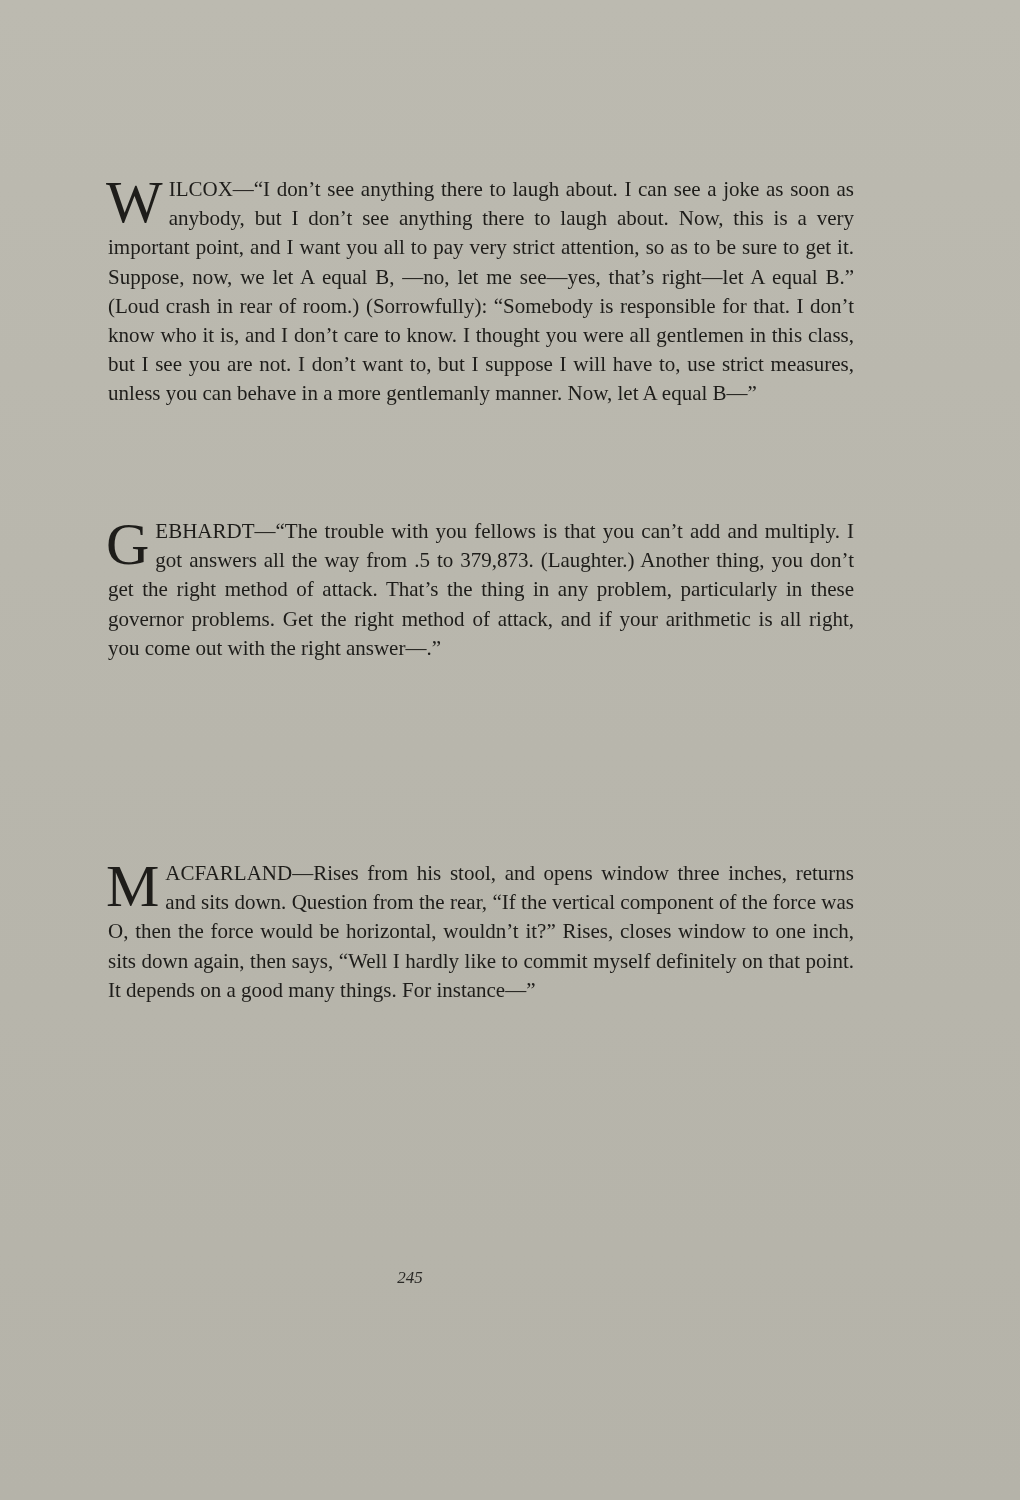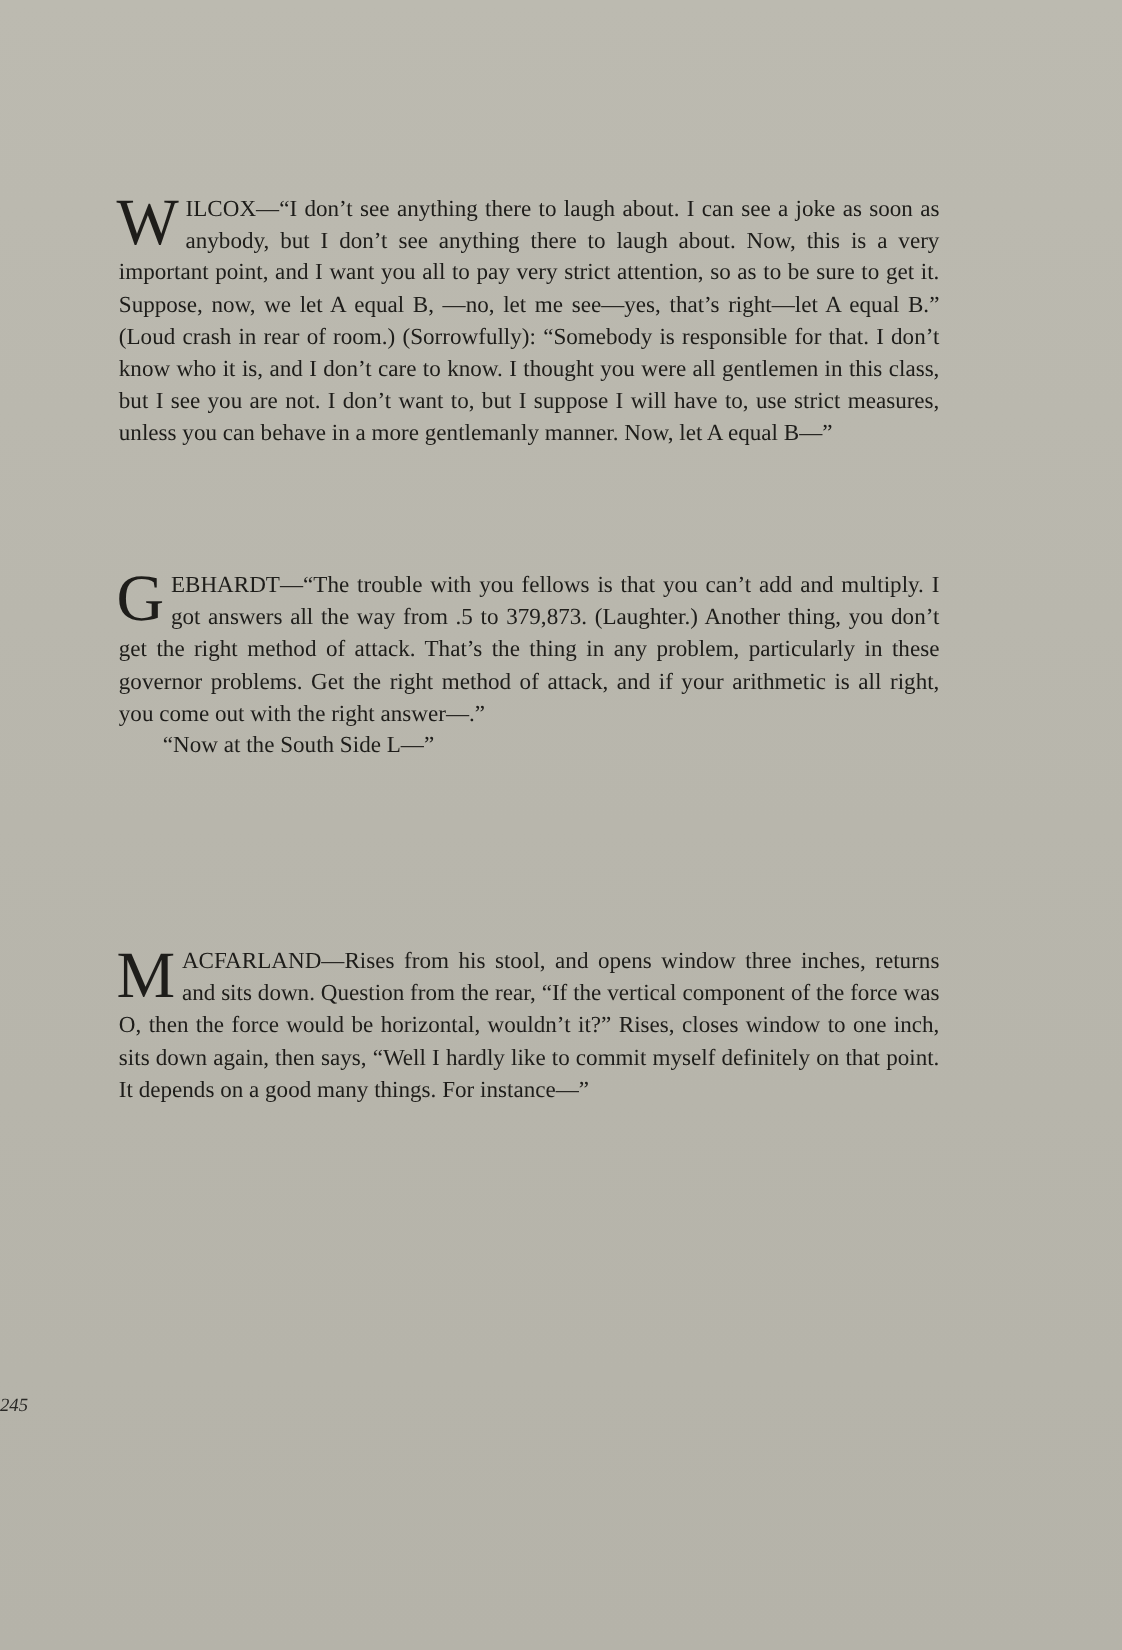--- a/index.html
+++ b/index.html
@@ -32,38 +32,37 @@
     height: 52px;
   }
   .quote-para { text-indent: 40px; }
   #sec-wilcox { top: 175px; }
   #sec-gebhardt { top: 517px; }
   #sec-macfarland { top: 859px; }
   .page-number {
     position: absolute;
     top: 1268px;
     left: 0; width: 820px;
-    text-align: left;
+    text-align: center;
     font-style: italic;
     font-size: 17px;
     color: #2a2926;
   }
 </style>
 </head>
 <body>
 
 <div class="page">
 
   <div class="section" id="sec-wilcox">
     <p><span class="dropcap">W</span><span>ILCOX—“I don’t see anything there to laugh about. I can see a joke as soon as anybody, but I don’t see anything there to laugh about. Now, this is a very important point, and I want you all to pay very strict attention, so as to be sure to get it. Suppose, now, we let A equal B, —no, let me see—yes, that’s right—let A equal B.” (Loud crash in rear of room.) (Sorrowfully): “Somebody is responsible for that. I don’t know who it is, and I don’t care to know. I thought you were all gentlemen in this class, but I see you are not. I don’t want to, but I suppose I will have to, use strict measures, unless you can behave in a more gentlemanly manner. Now, let A equal B—”</span></p>
   </div>
 
   <div class="section" id="sec-gebhardt">
     <p><span class="dropcap">G</span><span>EBHARDT—“The trouble with you fellows is that you can’t add and multiply. I got answers all the way from .5 to 379,873. (Laughter.) Another thing, you don’t get the right method of attack. That’s the thing in any problem, particularly in these governor problems. Get the right method of attack, and if your arithmetic is all right, you come out with the right answer—.”</span></p>
-    <p class="quote-para">“Now at the South Side L—”</p>
   </div>
 
   <div class="section" id="sec-macfarland">
     <p><span class="dropcap">M</span><span>ACFARLAND—Rises from his stool, and opens window three inches, returns and sits down. Question from the rear, “If the vertical component of the force was O, then the force would be horizontal, wouldn’t it?” Rises, closes window to one inch, sits down again, then says, “Well I hardly like to commit myself definitely on that point. It depends on a good many things. For instance—”</span></p>
   </div>
 
   <div class="page-number">245</div>
 </div>
 
 </body></html>

